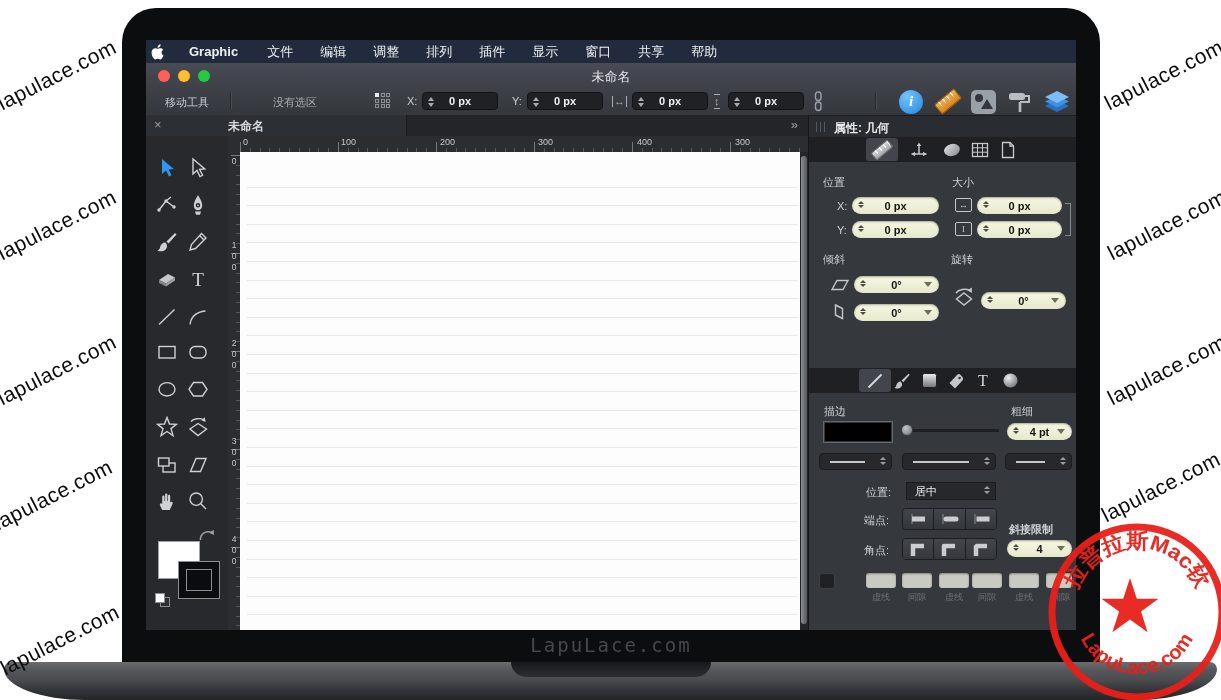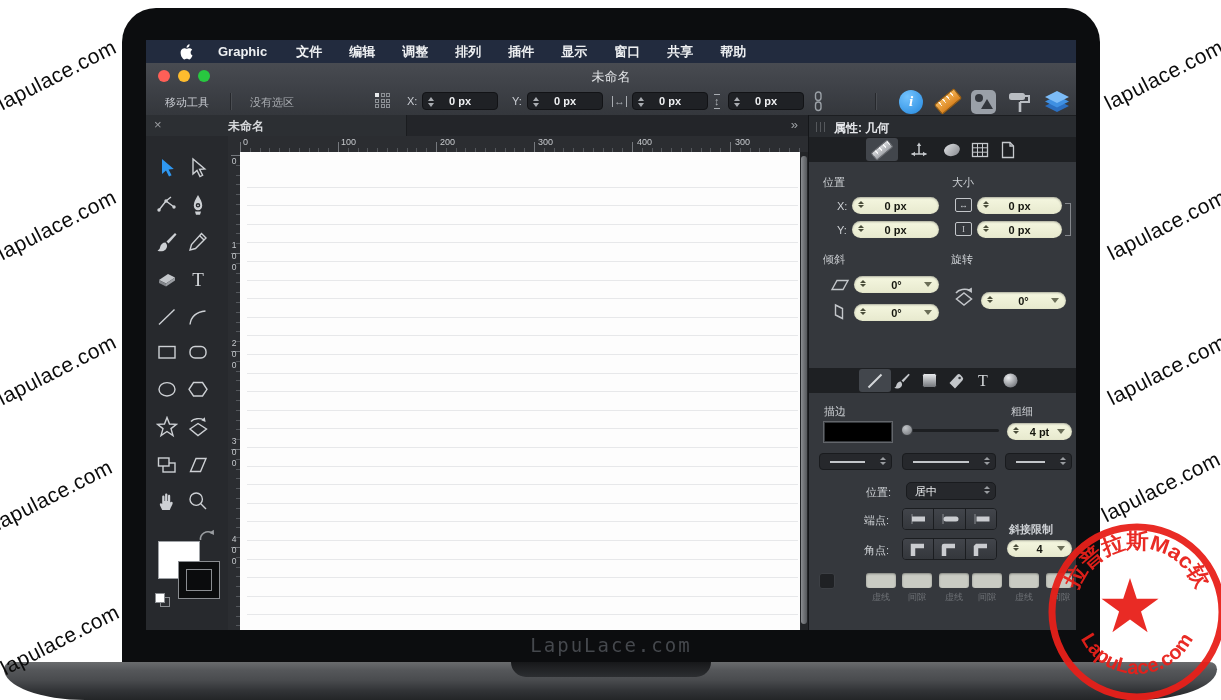--- a/index.html
+++ b/index.html
@@ -15,21 +15,21 @@
               font-family:"DejaVu Sans Mono",monospace;font-size:19px;color:#45484d;letter-spacing:2px;}
   .base{position:absolute;left:4px;top:662px;width:1213px;height:38px;z-index:2;
         background:linear-gradient(#6a6c6e,#55575a 22%,#494b4e 48%,#323437 75%,#232527);
         border-radius:8px 8px 90px 90px / 8px 8px 34px 34px;}
   .notch{position:absolute;left:511px;top:662px;width:200px;height:15px;z-index:3;
          background:linear-gradient(#17181a,#2c2e31);border-radius:0 0 18px 18px;}
   
   .screen{position:absolute;left:146px;top:40px;width:930px;height:590px;background:#2b2d31;z-index:5;overflow:hidden;}
   .menubar{position:absolute;left:0;top:0;width:930px;height:23px;background:#222b3e;
            display:flex;align-items:center;color:#eef0f2;font-size:13px;border-bottom:1px solid #10131c;}
-  .menubar .mi{margin-right:27px;font-weight:bold;}
+  .menubar .mi{margin-right:27px;}
   .appname{font-weight:bold;margin-right:29px;}
   .titlebar{position:absolute;left:0;top:23px;width:930px;height:25px;background:linear-gradient(#484b51,#3e4147);}
   .tl{position:absolute;top:7px;width:12px;height:12px;border-radius:50%;}
   .wtitle{position:absolute;left:0;right:0;top:5px;text-align:center;color:#e3e5e8;font-size:13px;}
   .toolbar{position:absolute;left:0;top:48px;width:930px;height:27px;
            background:linear-gradient(#3e4147,#34373c);border-bottom:1px solid #17191c;color:#c9ccd2;font-size:11px;}
   .tdiv{position:absolute;top:5px;width:1px;height:17px;background:#26282c;box-shadow:1px 0 0 #4a4d52;}
   .tlabel{position:absolute;top:7px;}
   
   .df{position:absolute;top:4px;height:18px;background:#1f2125;border:1px solid #121316;border-radius:4px;
@@ -105,21 +105,21 @@
   .swatch{position:absolute;left:15px;top:307px;width:68px;height:20px;background:#000;
           box-shadow:0 0 0 1px #63666b, inset 0 0 0 1px #34373b;}
   .sldtrack{position:absolute;left:96px;top:314px;width:94px;height:3px;background:#1d1f22;border-radius:2px;}
   .sldknob{position:absolute;left:92px;top:309px;width:12px;height:12px;border-radius:50%;
            background:radial-gradient(circle at 35% 30%,#c3c6ca,#6e7176);border:1px solid #3a3d41;box-sizing:border-box;}
   .ld{position:absolute;height:17px;background:#26282c;border:1px solid #191b1e;border-radius:4px;box-sizing:border-box;}
   .ld .sample{position:absolute;left:10px;right:26px;top:7px;height:2px;background:#c3c6ca;}
   .ld .stp{left:auto;right:5px;top:3px;gap:1.5px;}
   .ld .tu,.sel .tu{border-left-width:3px;border-right-width:3px;border-bottom-width:3.5px;border-bottom-color:#9a9da1;}
   .ld .td,.sel .td{border-left-width:3px;border-right-width:3px;border-top-width:3.5px;border-top-color:#9a9da1;}
-  .sel{position:absolute;height:18px;background:#26282c;border:1px solid #191b1e;border-radius:5px;
+  .sel{position:absolute;height:18px;background:#26282c;border:1px solid #191b1e;border-radius:0;
        color:#eceef0;font-size:11px;display:flex;align-items:center;padding-left:8px;box-sizing:border-box;}
   .sel .stp{left:auto;right:5px;top:3px;gap:1.5px;}
   .seg{position:absolute;display:flex;border:1px solid #1b1d20;border-radius:4px;overflow:hidden;}
   .seg .cell{width:30.3px;height:20px;background:linear-gradient(#42454b,#34373c);
              border-right:1px solid #1b1d20;display:flex;align-items:center;justify-content:center;}
   .seg .cell:last-child{border-right:none;}
   .chk{position:absolute;left:10px;top:458px;width:14px;height:14px;background:#1f2124;
        border:1px solid #3c3f44;border-radius:3px;}
   .dfield{position:absolute;top:458px;width:30px;height:15px;background:#c9cbc3;border-radius:3px;
           box-shadow:inset 0 1px 2px rgba(0,0,0,.35);}
@@ -154,21 +154,21 @@
   <div class="wm" style="left:1095px;top:475px;">lapulace.com</div>
 
   <div class="shell">
     <div class="bezel-text">LapuLace.com</div>
   </div>
   <div class="base"></div>
   <div class="notch"></div>
 
   <div class="screen">
 
-    <div class="menubar" style="padding-left:34px;">
+    <div class="menubar" style="padding-left:5px;">
       <span style="margin-right:25px;display:flex;">
         <svg width="13" height="16" viewBox="0 0 17 20">
             <path fill="#fff" d="M13.9 10.6c0-2.4 2-3.6 2.1-3.7-1.1-1.7-2.9-1.9-3.5-1.9-1.5-.2-2.9.9-3.7.9-.8 0-1.9-.9-3.2-.9C4 5 2.4 6 1.6 7.5c-1.7 3-.4 7.4 1.2 9.8.8 1.2 1.7 2.5 3 2.4 1.2 0 1.7-.8 3.1-.8 1.4 0 1.9.8 3.2.8 1.3 0 2.1-1.2 2.9-2.4.9-1.4 1.3-2.7 1.3-2.8-.1 0-2.4-.9-2.4-3.9zM11.5 3.2c.7-.8 1.1-1.9 1-3.2-1 .1-2.2.7-2.9 1.5-.6.7-1.2 1.9-1 3 1.1.1 2.2-.5 2.9-1.3z"></path>
           </svg>
       </span>
       <span class="appname">Graphic</span>
       <span class="mi">文件</span>
       <span class="mi">编辑</span>
       <span class="mi">调整</span>
       <span class="mi">排列</span>
@@ -182,21 +182,21 @@
     <div class="titlebar">
       <div class="tl" style="left:12px;background:#ff5f57;"></div>
       <div class="tl" style="left:32px;background:#febc2e;"></div>
       <div class="tl" style="left:52px;background:#28c840;"></div>
       <div class="wtitle">未命名</div>
     </div>
 
     <div class="toolbar">
       <span class="tlabel" style="left:19px;">移动工具</span>
       <div class="tdiv" style="left:84px;"></div>
-      <span class="tlabel" style="left:104px;width:90px;color:#aaadb2;">没有选区</span>
+      <span class="tlabel" style="left:104px;width:90px;text-align:center;color:#aaadb2;">没有选区</span>
       <div style="position:absolute;left:229px;top:5px;width:16px;height:16px;display:grid;grid-template-columns:repeat(3,4px);grid-template-rows:repeat(3,4px);gap:1.5px;">
         <i style="background:#e8eaec;"></i>
           <i style="border:1px solid #8d9196;"></i>
           <i style="border:1px solid #8d9196;"></i>
         <i style="border:1px solid #8d9196;"></i>
           <i style="border:1px solid #8d9196;"></i>
           <i style="border:1px solid #8d9196;"></i>
         <i style="border:1px solid #8d9196;"></i>
           <i style="border:1px solid #8d9196;"></i>
           <i style="border:1px solid #8d9196;"></i>

